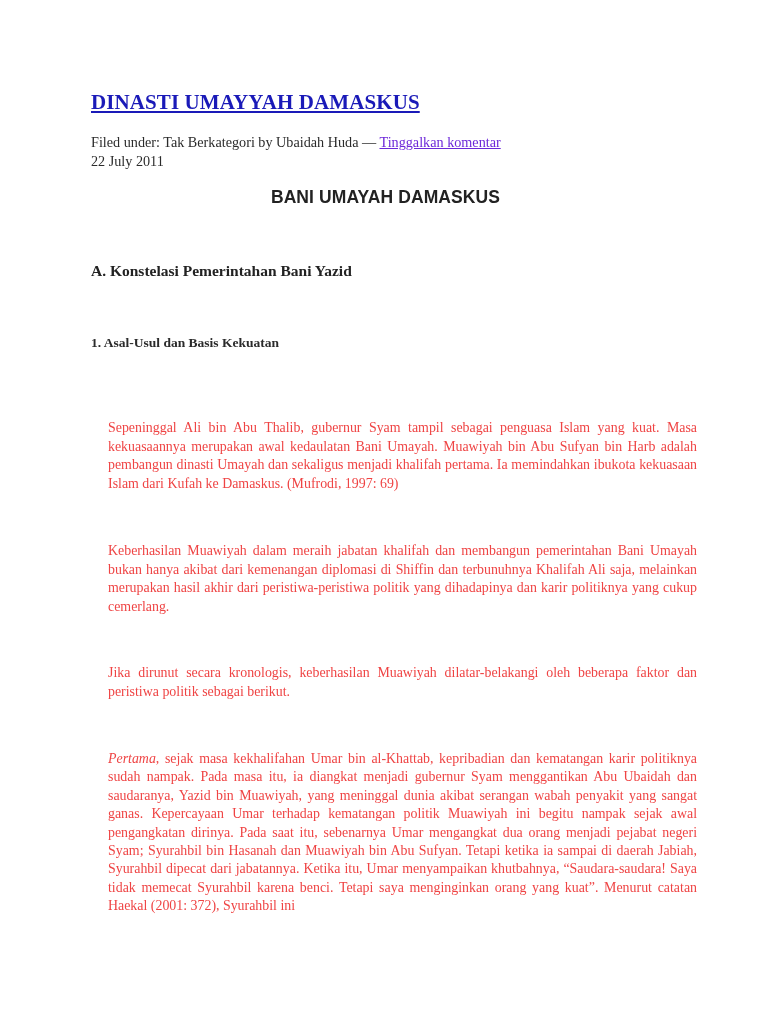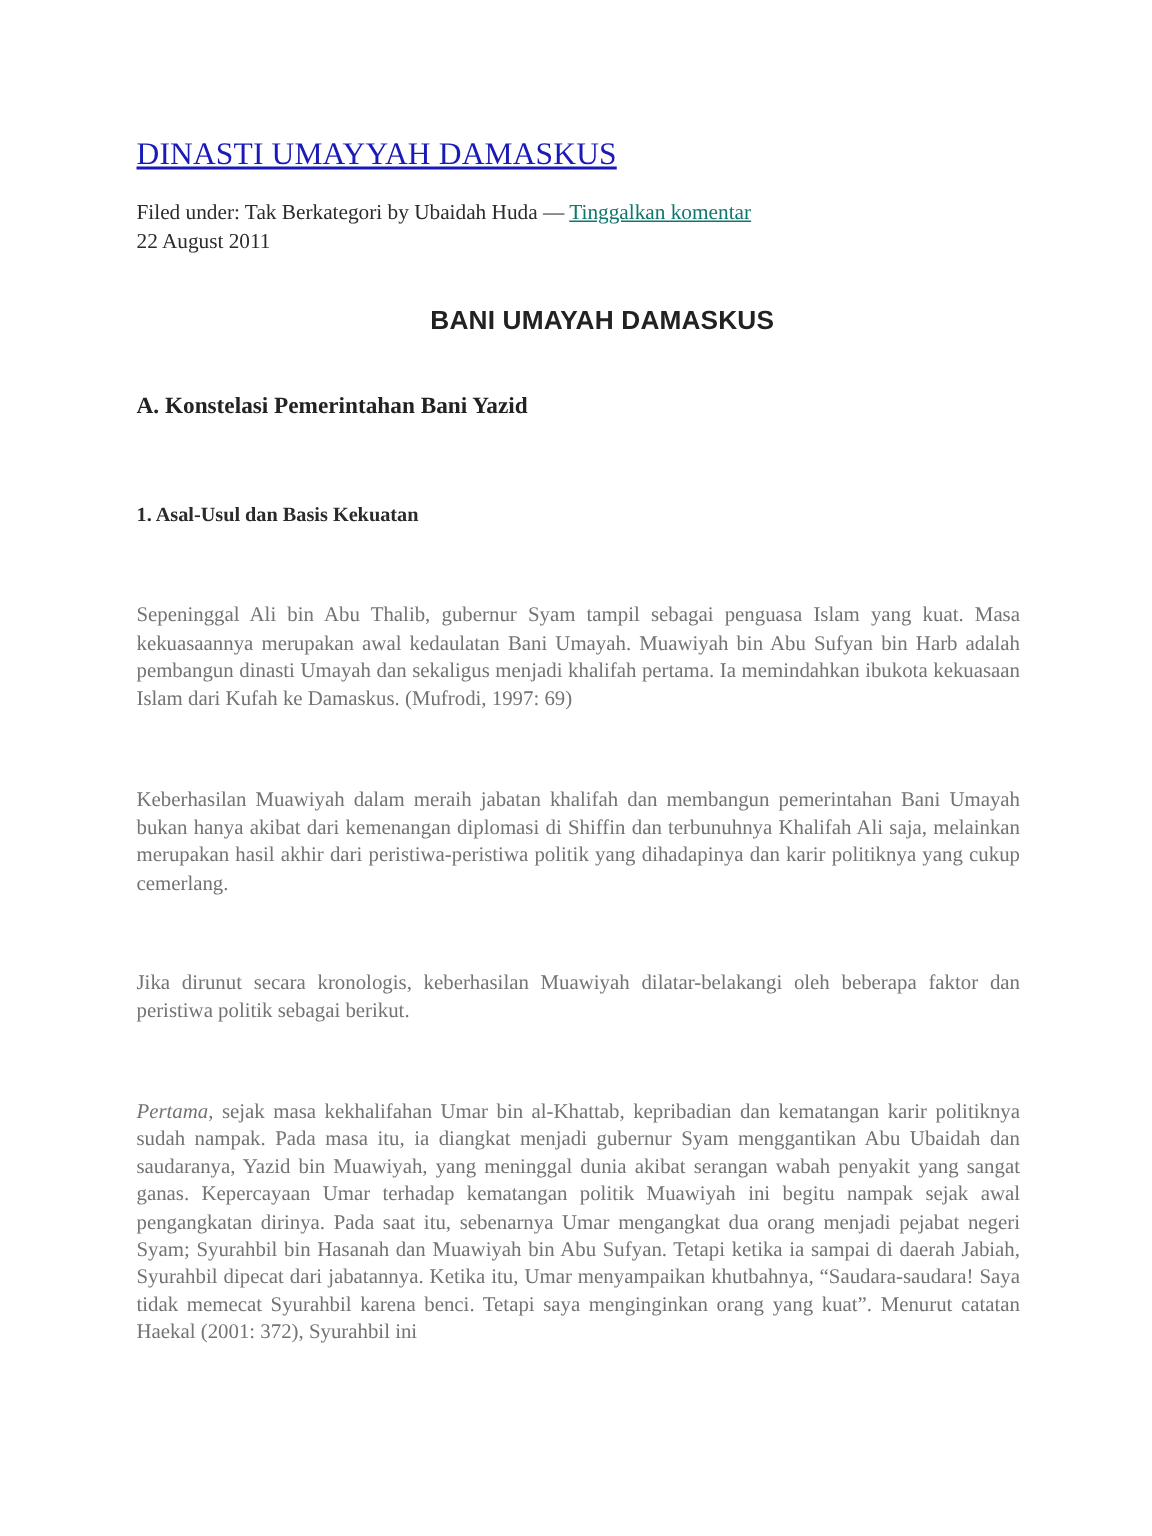--- a/index.html
+++ b/index.html
@@ -20,48 +20,48 @@
       left: 91px;
       top: 0;
       width: 589px;
     }
     .post-title {
       position: absolute;
       top: 90px;
       left: 0;
       margin: 0;
       font-size: 21px;
-      font-weight: normal;
+      font-weight: bold;
       color: #1a1ab8;
       text-decoration: underline;
       letter-spacing: 0.1px;
       white-space: nowrap;
       cursor: pointer;
     }
     .meta {
       position: absolute;
       top: 133px;
       left: 0;
       font-size: 14.2px;
       line-height: 19px;
       color: #2b2b2b;
       white-space: nowrap;
     }
     .meta a {
-      color: #0f766e;
+      color: #6d28d9;
       text-decoration: underline;
       cursor: pointer;
     }
     .doc-heading {
       position: absolute;
       top: 187px;
       left: 0;
       width: 589px;
       text-align: center;
-      margin: 16px;
+      margin: 0;
       font-family: "Liberation Sans", "DejaVu Sans", sans-serif;
       font-weight: bold;
       font-size: 17.5px;
       color: #222;
       letter-spacing: 0.1px;
     }
     .section-a {
       position: absolute;
       top: 262px;
       left: 0;
@@ -78,42 +78,42 @@
       margin: 0;
       font-size: 13.5px;
       font-weight: bold;
       color: #2b2b2b;
       white-space: nowrap;
     }
     .para {
       position: absolute;
       left: 0;
       width: 589px;
-      margin: 0;
+      margin: 17px;
       font-size: 13.9px;
       line-height: 18.5px;
       text-align: justify;
-      color: #737373;
+      color: #ef4444;
     }
     .p1 { top: 402px; }
     .p2 { top: 525px; }
     .p3 { top: 647px; }
     .p4 { top: 733px; line-height: 18.4px; }
     .para em { }
   </style>
 </head>
 <body>
 
 <div class="page">
 
   <a class="post-title">DINASTI UMAYYAH DAMASKUS</a>
 
   <div class="meta">
     <span>Filed under: Tak Berkategori by Ubaidah Huda — </span><a>Tinggalkan komentar</a><br>
-    <span>22 August 2011</span>
+    <span>22 July 2011</span>
   </div>
 
   <h2 class="doc-heading">BANI UMAYAH DAMASKUS</h2>
 
   <h3 class="section-a">A. Konstelasi Pemerintahan Bani Yazid</h3>
 
   <h4 class="section-1">1. Asal-Usul dan Basis Kekuatan</h4>
 
   <p class="para p1">Sepeninggal Ali bin Abu Thalib, gubernur Syam tampil sebagai penguasa Islam yang kuat. Masa kekuasaannya merupakan awal kedaulatan Bani Umayah. Muawiyah bin Abu Sufyan bin Harb adalah pembangun dinasti Umayah dan sekaligus menjadi khalifah pertama. Ia memindahkan ibukota kekuasaan Islam dari Kufah ke Damaskus. (Mufrodi, 1997: 69)</p>
 

